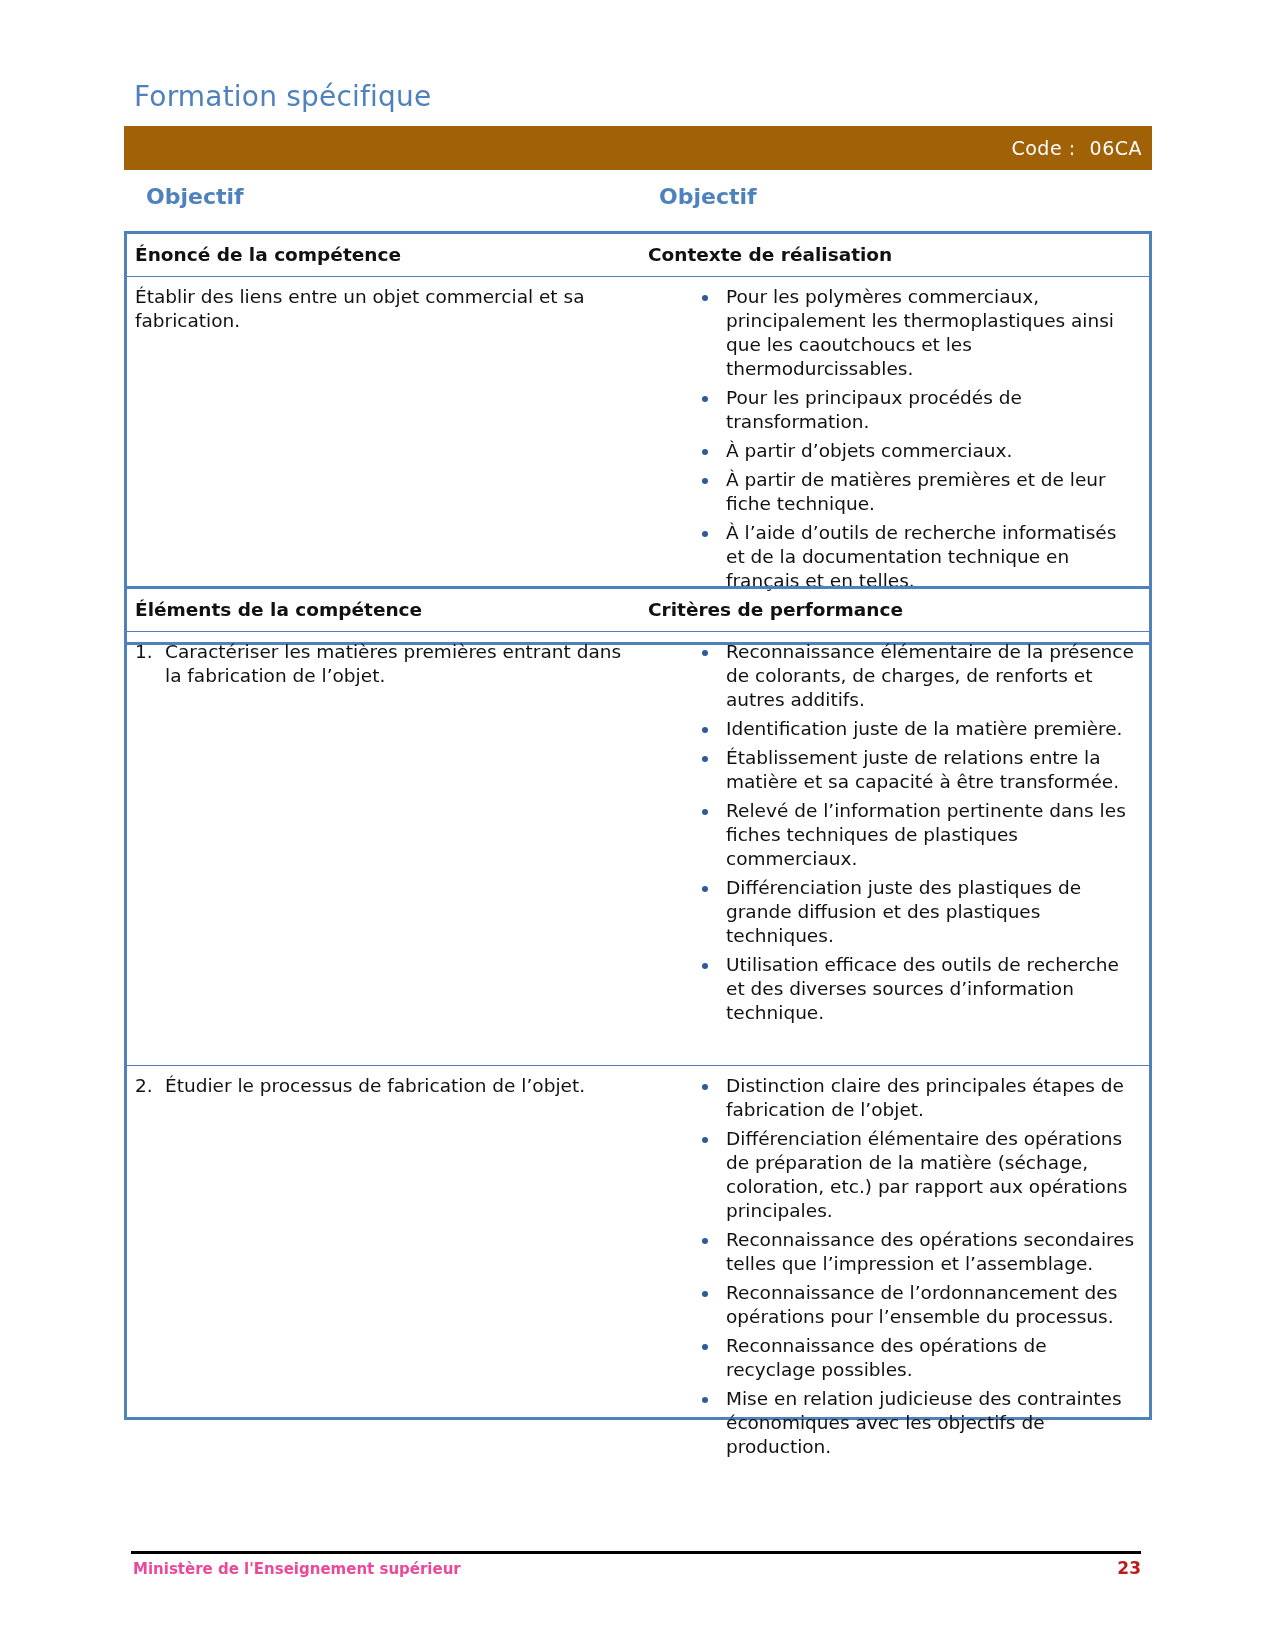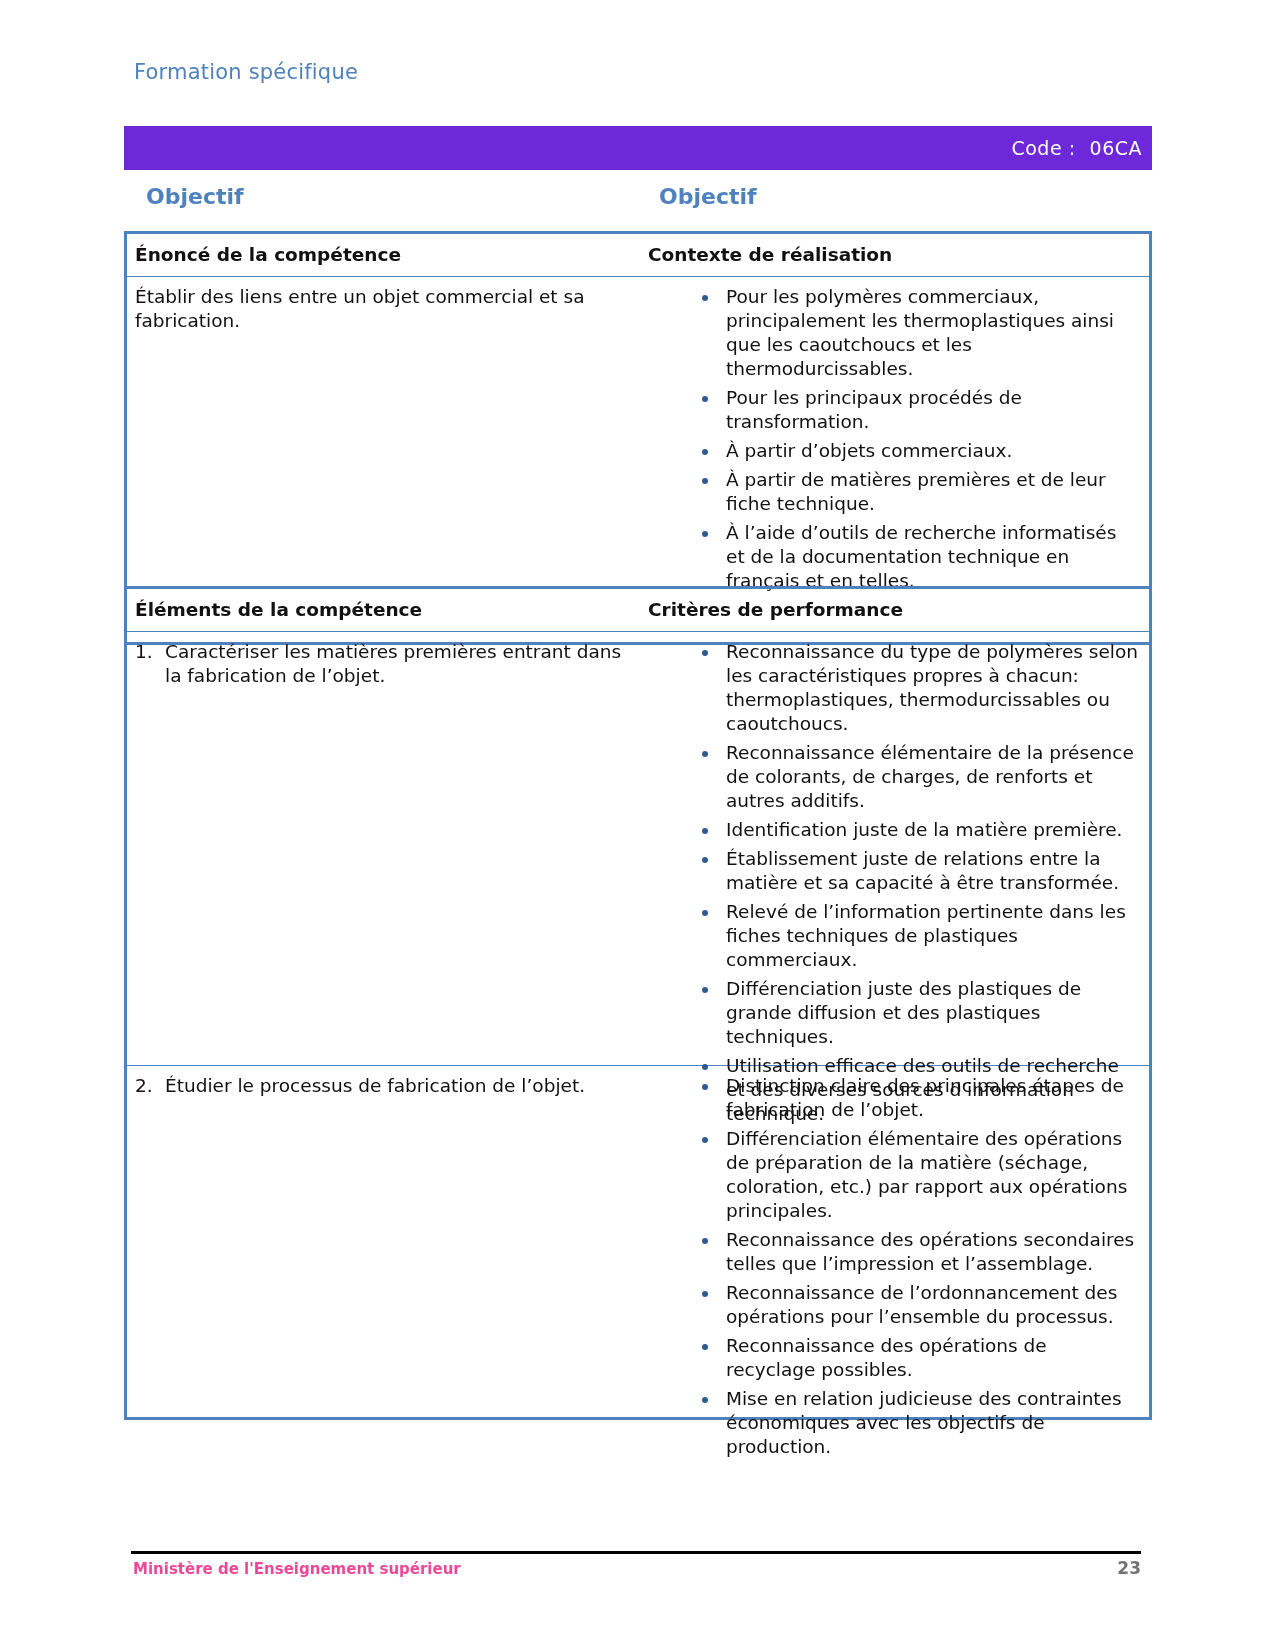--- a/index.html
+++ b/index.html
@@ -11,33 +11,33 @@
       width: 1275px;
       height: 1650px;
       position: relative;
       font-family: "DejaVu Sans", sans-serif;
       color: #111111;
       overflow: hidden;
     }
     .section-title {
       position: absolute;
       left: 134px;
-      top: 60px;
-      font-size: 21px;
+      top: 80px;
+      font-size: 28px;
       color: #4f81bd;
       font-weight: normal;
       letter-spacing: 0.2px;
     }
     .code-banner {
       position: absolute;
       left: 124px;
       top: 126px;
       width: 1028px;
       height: 44px;
-      background: #6d28d9;
+      background: #a16207;
       color: #ffffff;
       font-size: 19px;
       box-sizing: border-box;
       padding-right: 10px;
       display: flex;
       align-items: center;
       justify-content: flex-end;
       letter-spacing: 0.5px;
     }
     .code-banner .code-label { margin-right: 14px; }
@@ -141,21 +141,21 @@
       font-size: 15px;
       font-weight: bold;
       color: #ec4899;
     }
     .footer-right {
       position: absolute;
       right: 134px;
       top: 1558px;
       font-size: 17px;
       font-weight: bold;
-      color: #737373;
+      color: #b91c1c;
     }
   </style>
 </head>
 <body>
 
 <div class="section-title">Formation spécifique</div>
 
 <div class="code-banner">
   <span class="code-label">Code :</span>
   <span class="code-value">06CA</span>
@@ -193,21 +193,20 @@
 
   <div class="row" style="height:433px;">
     <div class="c1">
       <div class="numbered">
         <span class="num">1.</span>
         <span>Caractériser les matières premières entrant dans la fabrication de l’objet.</span>
       </div>
     </div>
     <div class="c2">
       <ul class="bullets">
-        <li><span class="dot"></span><span>Reconnaissance du type de polymères selon les caractéristiques propres à chacun: thermoplastiques, thermodurcissables ou caoutchoucs.</span></li>
         <li><span class="dot"></span><span>Reconnaissance élémentaire de la présence de colorants, de charges, de renforts et autres additifs.</span></li>
         <li><span class="dot"></span><span>Identification juste de la matière première.</span></li>
         <li><span class="dot"></span><span>Établissement juste de relations entre la matière et sa capacité à être transformée.</span></li>
         <li><span class="dot"></span><span>Relevé de l’information pertinente dans les fiches techniques de plastiques commerciaux.</span></li>
         <li><span class="dot"></span><span>Différenciation juste des plastiques de grande diffusion et des plastiques techniques.</span></li>
         <li><span class="dot"></span><span>Utilisation efficace des outils de recherche et des diverses sources d’information technique.</span></li>
       </ul>
     </div>
   </div>
 

